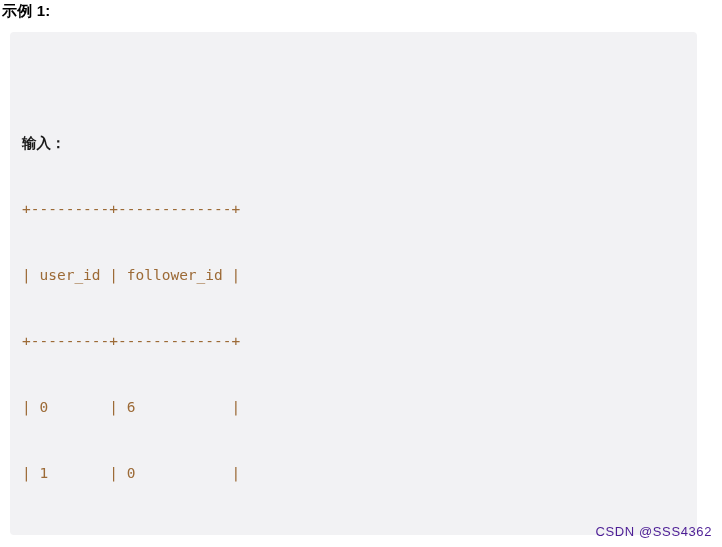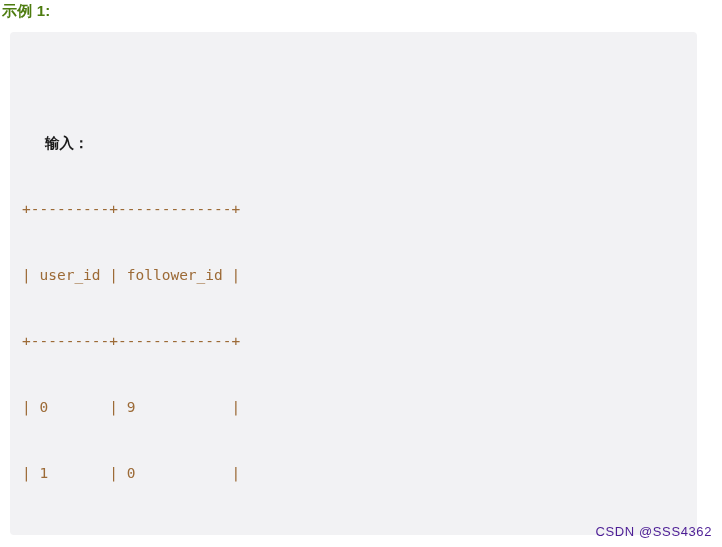--- a/index.html
+++ b/index.html
@@ -17,21 +17,21 @@
   }
 
   
   #example-title {
     position: absolute;
     left: 2px;
     top: 0px;
     font-family: "Liberation Sans", sans-serif;
     font-size: 15px;
     font-weight: bold;
-    color: #4d7c0f;
+    color: #000000;
     line-height: 22px;
     letter-spacing: 0.2px;
     white-space: pre;
   }
 
   
   #code-block {
     position: absolute;
     left: 10px;
     top: 32px;
@@ -56,21 +56,20 @@
   .code-line {
     white-space: pre;
     min-height: 22px;
   }
 
   .lbl {
     font-family: "DejaVu Sans", "Liberation Sans", sans-serif;
     font-weight: bold;
     font-size: 14.5px;
     color: #1a1a1a;
-    margin-left: 23px;
   }
 
   .punct {
     color: #9c6a36;
   }
 
   
   #watermark {
     position: absolute;
     right: 10px;
@@ -88,21 +87,21 @@
 <div id="example-title">示例 1:</div>
 
 <div id="code-block">
   <div class="code-lines">
 
     
     <div class="code-line"><span class="lbl">输入：</span></div>
     <div class="code-line punct">+---------+-------------+</div>
     <div class="code-line punct">| user_id | follower_id |</div>
     <div class="code-line punct">+---------+-------------+</div>
-    <div class="code-line punct">| 0       | 9           |</div>
+    <div class="code-line punct">| 0       | 6           |</div>
     <div class="code-line punct">| 1       | 0           |</div>
     
     
     
 
     
     
     
     
     

